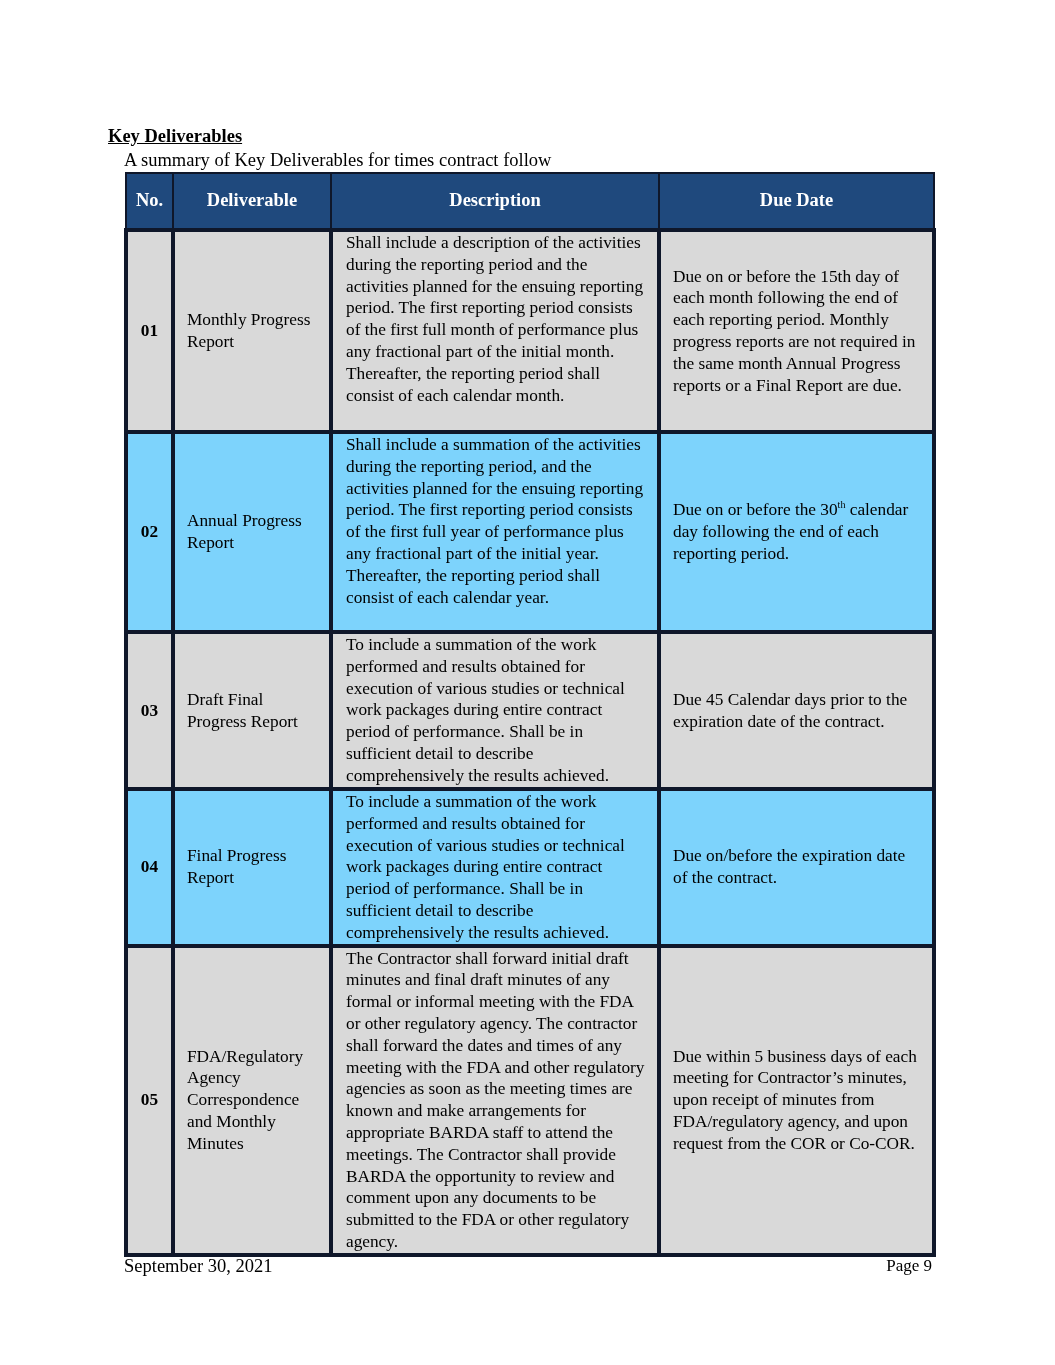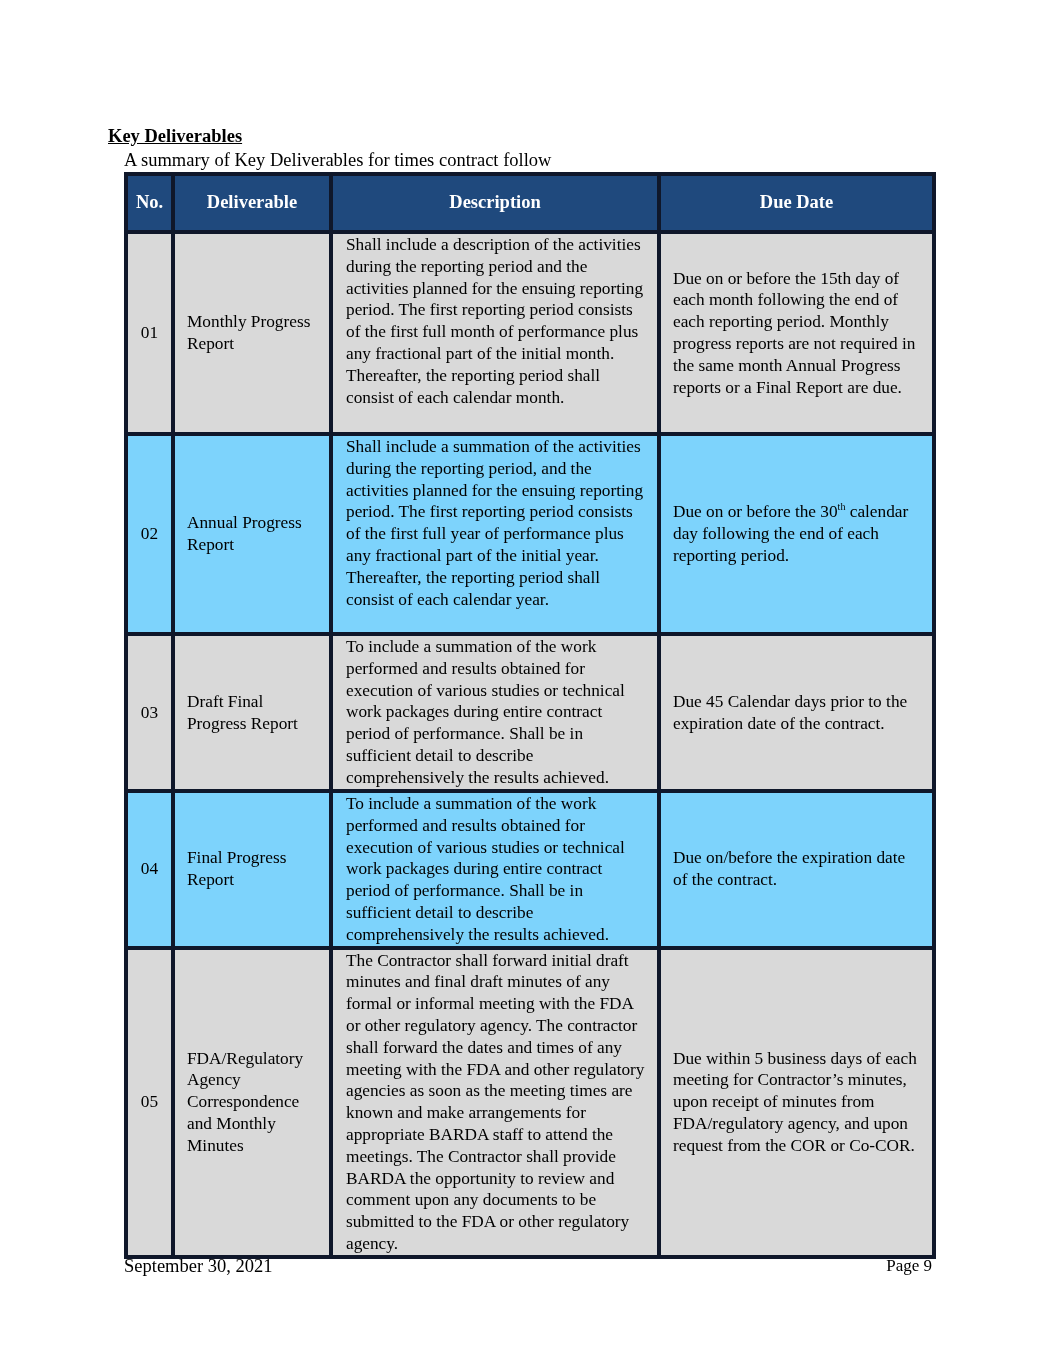--- a/index.html
+++ b/index.html
@@ -41,32 +41,33 @@
       line-height: 21.8px;
     }
     table.deliverables th {
       background: #1f497d;
       color: #ffffff;
       font-weight: bold;
       font-size: 18.5px;
       height: 44px;
       text-align: center;
       vertical-align: middle;
-      border: 4px solid #0f172a;
+      border: 2px solid #0f172a;
       padding: 5px 4px;
     }
     table.deliverables td {
       border: 4px solid #0f172a;
       vertical-align: middle;
       padding: 0 12px;
       margin-top: 24px;
     }
     table.deliverables td.num {
       text-align: center;
       padding: 0 4px;
+      font-weight: bold;
     }
     table.deliverables td.desc {
       vertical-align: top;
       padding: 0 12px 0 13px;
     }
     table.deliverables tr.shaded td {
       background: #d9d9d9;
     }
     table.deliverables tr.plain td {
       background: #7dd3fc;

